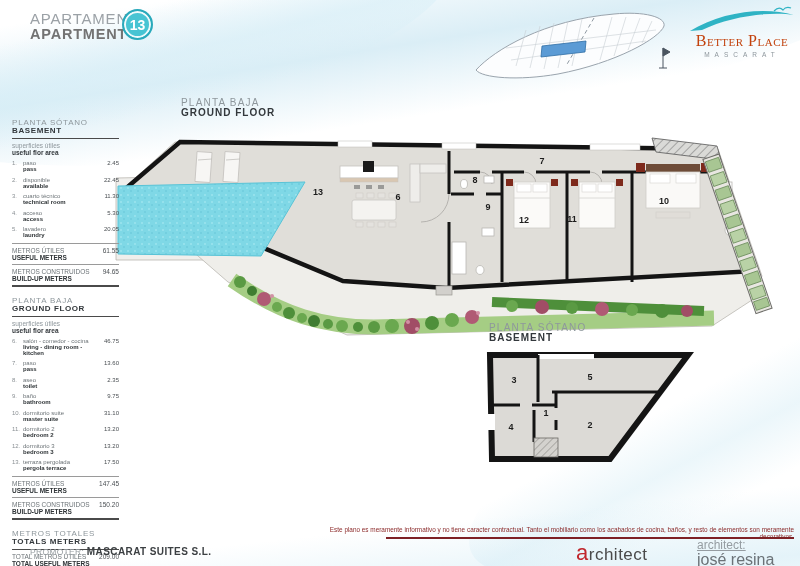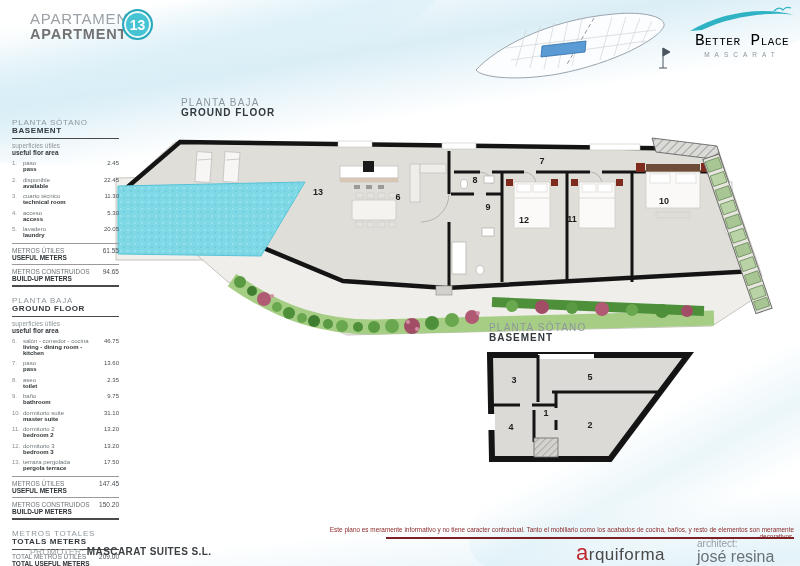--- a/index.html
+++ b/index.html
@@ -23,21 +23,21 @@
   
   .hdr{left:30px;top:10px;}
   .hdr .es{font-size:15px;letter-spacing:.8px;color:#9ba1a6;}
   .hdr .en{font-size:14.5px;letter-spacing:.8px;color:#737373;font-weight:bold;margin-top:-1px;}
   .badge{left:122px;top:9px;width:27px;height:27px;border-radius:50%;
     background:#47c4d3;border:2px solid #29a9bb;box-shadow:inset 0 0 0 2px rgba(255,255,255,.9);
     display:flex;align-items:center;justify-content:center;color:#fff;font-weight:bold;font-size:14px;}
 
   
   .logo{left:686px;top:4px;width:112px;text-align:center;}
-  .logo .brand{font-family:Liberation Mono, monospace;font-variant:small-caps;font-size:16px;color:#000000;letter-spacing:.5px;margin-top:-6px;}
+  .logo .brand{font-family:Liberation Serif, serif;font-variant:small-caps;font-size:16px;color:#c2410c;letter-spacing:.5px;margin-top:-6px;}
   .logo .sub{font-size:6.5px;letter-spacing:5px;color:#8d969c;margin-top:1px;}
 
   
   .plan-hdr .es{font-size:10px;letter-spacing:1.2px;color:#8e979c;}
   .plan-hdr .en{font-size:10px;letter-spacing:1px;color:#33383c;font-weight:bold;margin-top:-1px;}
   .ph-ground{left:181px;top:97px;}
   .ph-basement{left:489px;top:322px;}
 
   
   .sidebar{left:12px;top:118px;width:107px;}
@@ -65,21 +65,21 @@
   svg text{font-family:"Liberation Sans",sans-serif;font-weight:bold;fill:#1d1d1d;font-size:9px;text-anchor:middle;}
 
   
   .disclaimer{left:300px;top:526px;width:494px;text-align:right;font-size:6.4px;color:#8c2b2b;}
   .redline{left:386px;top:537px;width:408px;height:2px;background:#7d2025;}
   .promoter{left:30px;top:546px;font-size:8.5px;color:#9aa0a4;letter-spacing:.3px;}
   .promoter b{font-size:10px;color:#3c4043;letter-spacing:.4px;}
   .studio{left:576px;top:540px;font-size:17px;color:#4a4a4a;letter-spacing:.5px;display:inline-block;}
   .studio::first-letter{color:#c0272d;font-size:22px;}
   .architect{left:697px;top:538px;}
-  .architect .al{font-size:10px;color:#959ca1;}
+  .architect .al{font-size:12px;color:#959ca1;text-decoration:underline;}
   .architect .an{font-size:16px;color:#6b7277;margin-top:-1px;}
 </style>
 </head>
 <body>
 
 <div class="swoosh swoosh1"></div>
 <div class="swoosh swoosh2"></div>
 <div class="swoosh swoosh3"></div>
 <div class="swoosh swoosh4"></div>
 
@@ -490,17 +490,17 @@
   </div>
 
 </div>
 
 <div class="layer z disclaimer">Este plano es meramente informativo y no tiene caracter contractual. Tanto el mobiliario como los acabados de cocina, baños, y resto de elementos son meramente decorativos.</div>
 <div class="layer z redline"></div>
 <div class="layer z promoter">
   <span>PROMOTER:</span>
   <b>MASCARAT SUITES S.L.</b>
 </div>
-<span class="layer z studio">arquiforma</span>
+<span class="layer z studio">architect</span>
 <div class="layer z architect">
   <div class="al">architect:</div>
   <div class="an">josé resina lópez</div>
 </div>
 
 </body></html>

